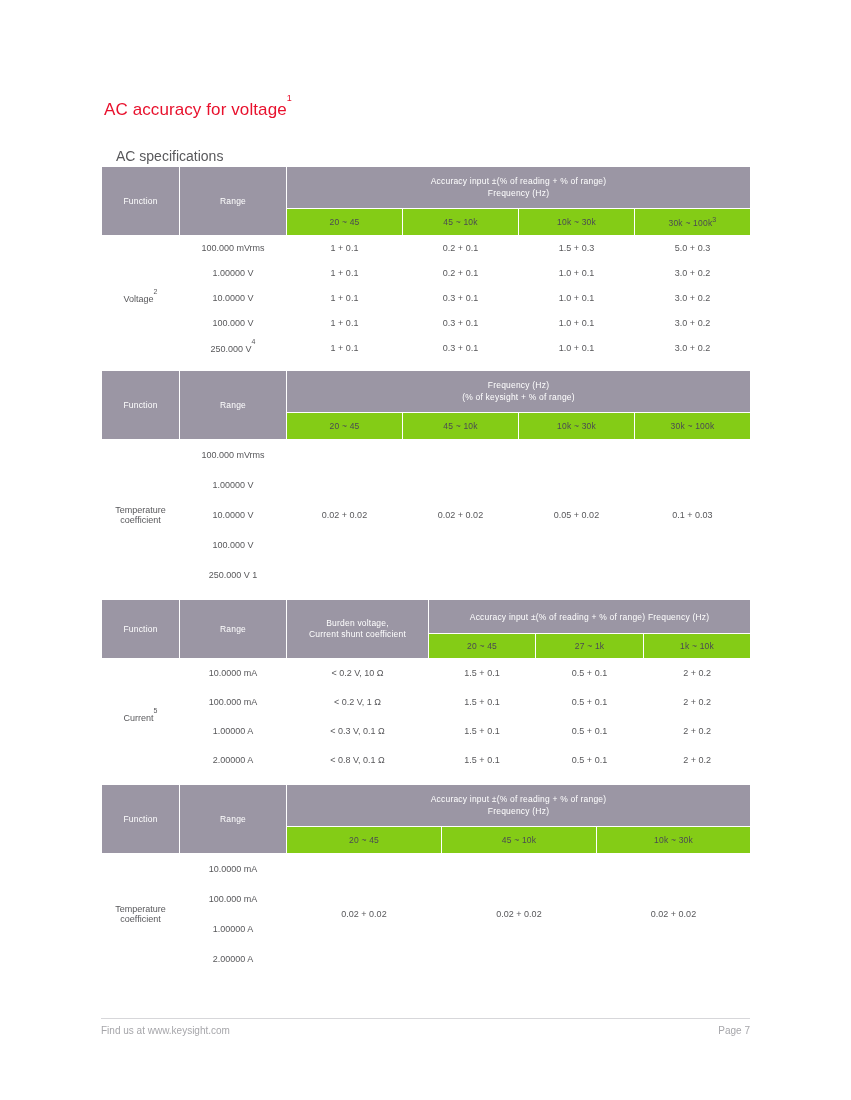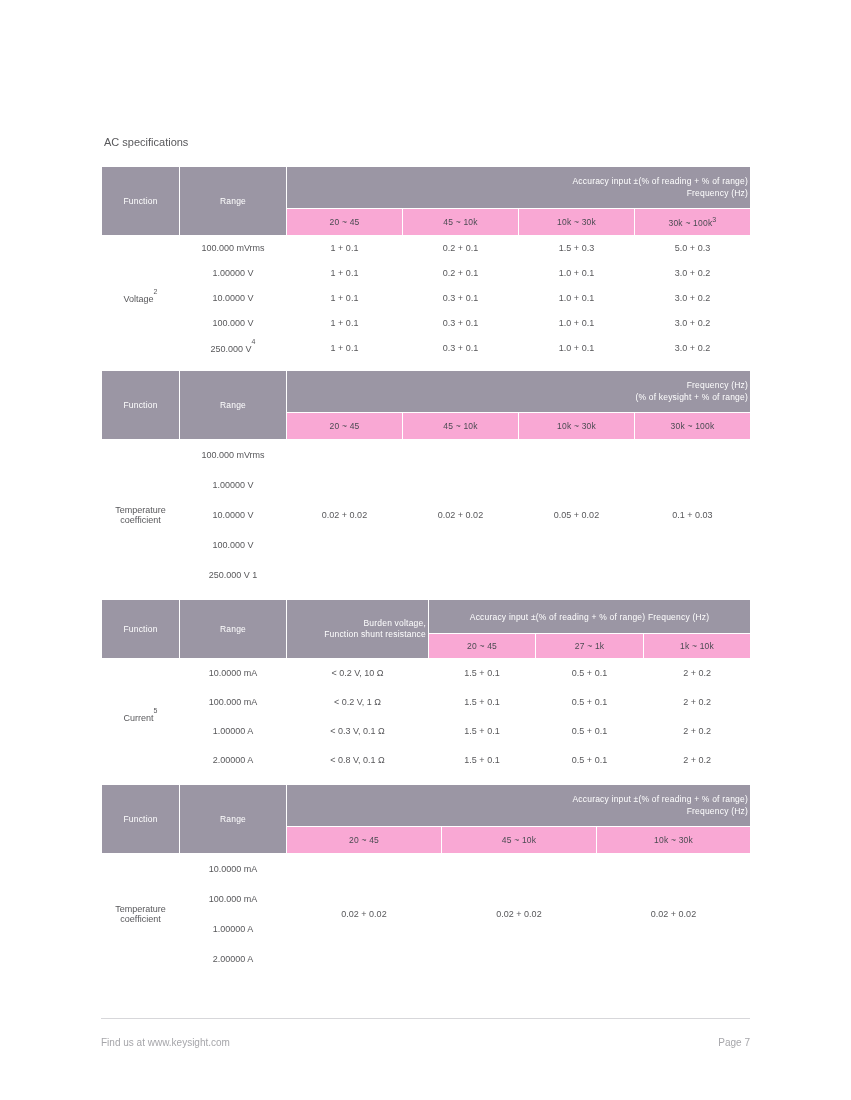--- a/index.html
+++ b/index.html
@@ -33,24 +33,24 @@
   }
   .doc-title sup {
     font-size: 9px;
     top: -7px;
     position: relative;
   }
   .doc-subtitle {
     position: absolute;
     left: 104px;
     top: 136px;
-    font-size: 11px;
+    font-size: 14px;
     color: #58585b;
     font-weight: normal;
-    margin: 0;
+    margin: 12px;
   }
   .tables {
     position: absolute;
     left: 101px;
     top: 166px;
     width: 649px;
   }
   table.spec {
     border-collapse: collapse;
     width: 649px;
@@ -67,21 +67,21 @@
   .hdr-dark {
     background: #9b96a4;
     color: #ffffff;
     font-size: 8.5px;
     font-weight: bold;
     text-align: center;
     vertical-align: middle;
     letter-spacing: 0.2px;
   }
   .hdr-light {
-    background: #f9a8d4;
+    background: #84cc16;
     color: #4b4b52;
     font-size: 8.5px;
     font-weight: bold;
     text-align: center;
     vertical-align: middle;
     letter-spacing: 0.2px;
   }
   .cell {
     background: #ffffff;
     color: #58585b;
@@ -100,42 +100,44 @@
     border: 1px solid #c9c6cd;
   }
   .cell sup, .cell-fn sup {
     font-size: 7px;
     position: relative;
     top: -4px;
   }
   .hdr-dark .two-line {
     line-height: 1.35;
     padding: 6px 2px;
-    text-align: right;
   }
   .spacer-row td { height: 9px; border: none; background: #ffffff; }
   .footer {
     position: absolute;
     left: 101px;
     right: 101px;
     top: 1018px;
     border-top: 1px solid #d7d7da;
-    padding-top: 18px;
+    padding-top: 6px;
     font-size: 10px;
     color: #a6a6aa;
   }
   .footer .left { float: left; }
   .footer .right { float: right; }
   .footer:after { content: ""; display: block; clear: both; }
 </style>
 </head>
 <body>
 
 <div class="page">
 
+  <h1 class="doc-title">
+    <span>AC accuracy for voltage</span><sup>1</sup>
+  </h1>
   <h2 class="doc-subtitle">AC specifications</h2>
 
   <div class="tables">
 
     <table class="spec">
       <colgroup>
         <col style="width:78px">
           <col style="width:107px">
         <col style="width:116px">
           <col style="width:116px">
@@ -265,21 +267,21 @@
           <col style="width:108px">
           <col style="width:107px">
       </colgroup>
       <tbody>
         <tr>
           <td class="hdr-dark" rowspan="2" style="height:58px">Function</td>
           <td class="hdr-dark" rowspan="2">Range</td>
           <td class="hdr-dark" rowspan="2">
             <div class="two-line">
               <div>Burden voltage,</div>
-              <div>Function shunt resistance</div>
+              <div>Current shunt coefficient</div>
             </div>
           </td>
           <td class="hdr-dark" colspan="3">Accuracy input ±(% of reading + % of range)  Frequency (Hz)</td>
         </tr>
         <tr>
           <td class="hdr-light" style="height:24px">20 ~ 45</td>
           <td class="hdr-light">27 ~ 1k</td>
           <td class="hdr-light">1k ~ 10k</td>
         </tr>
         <tr>

